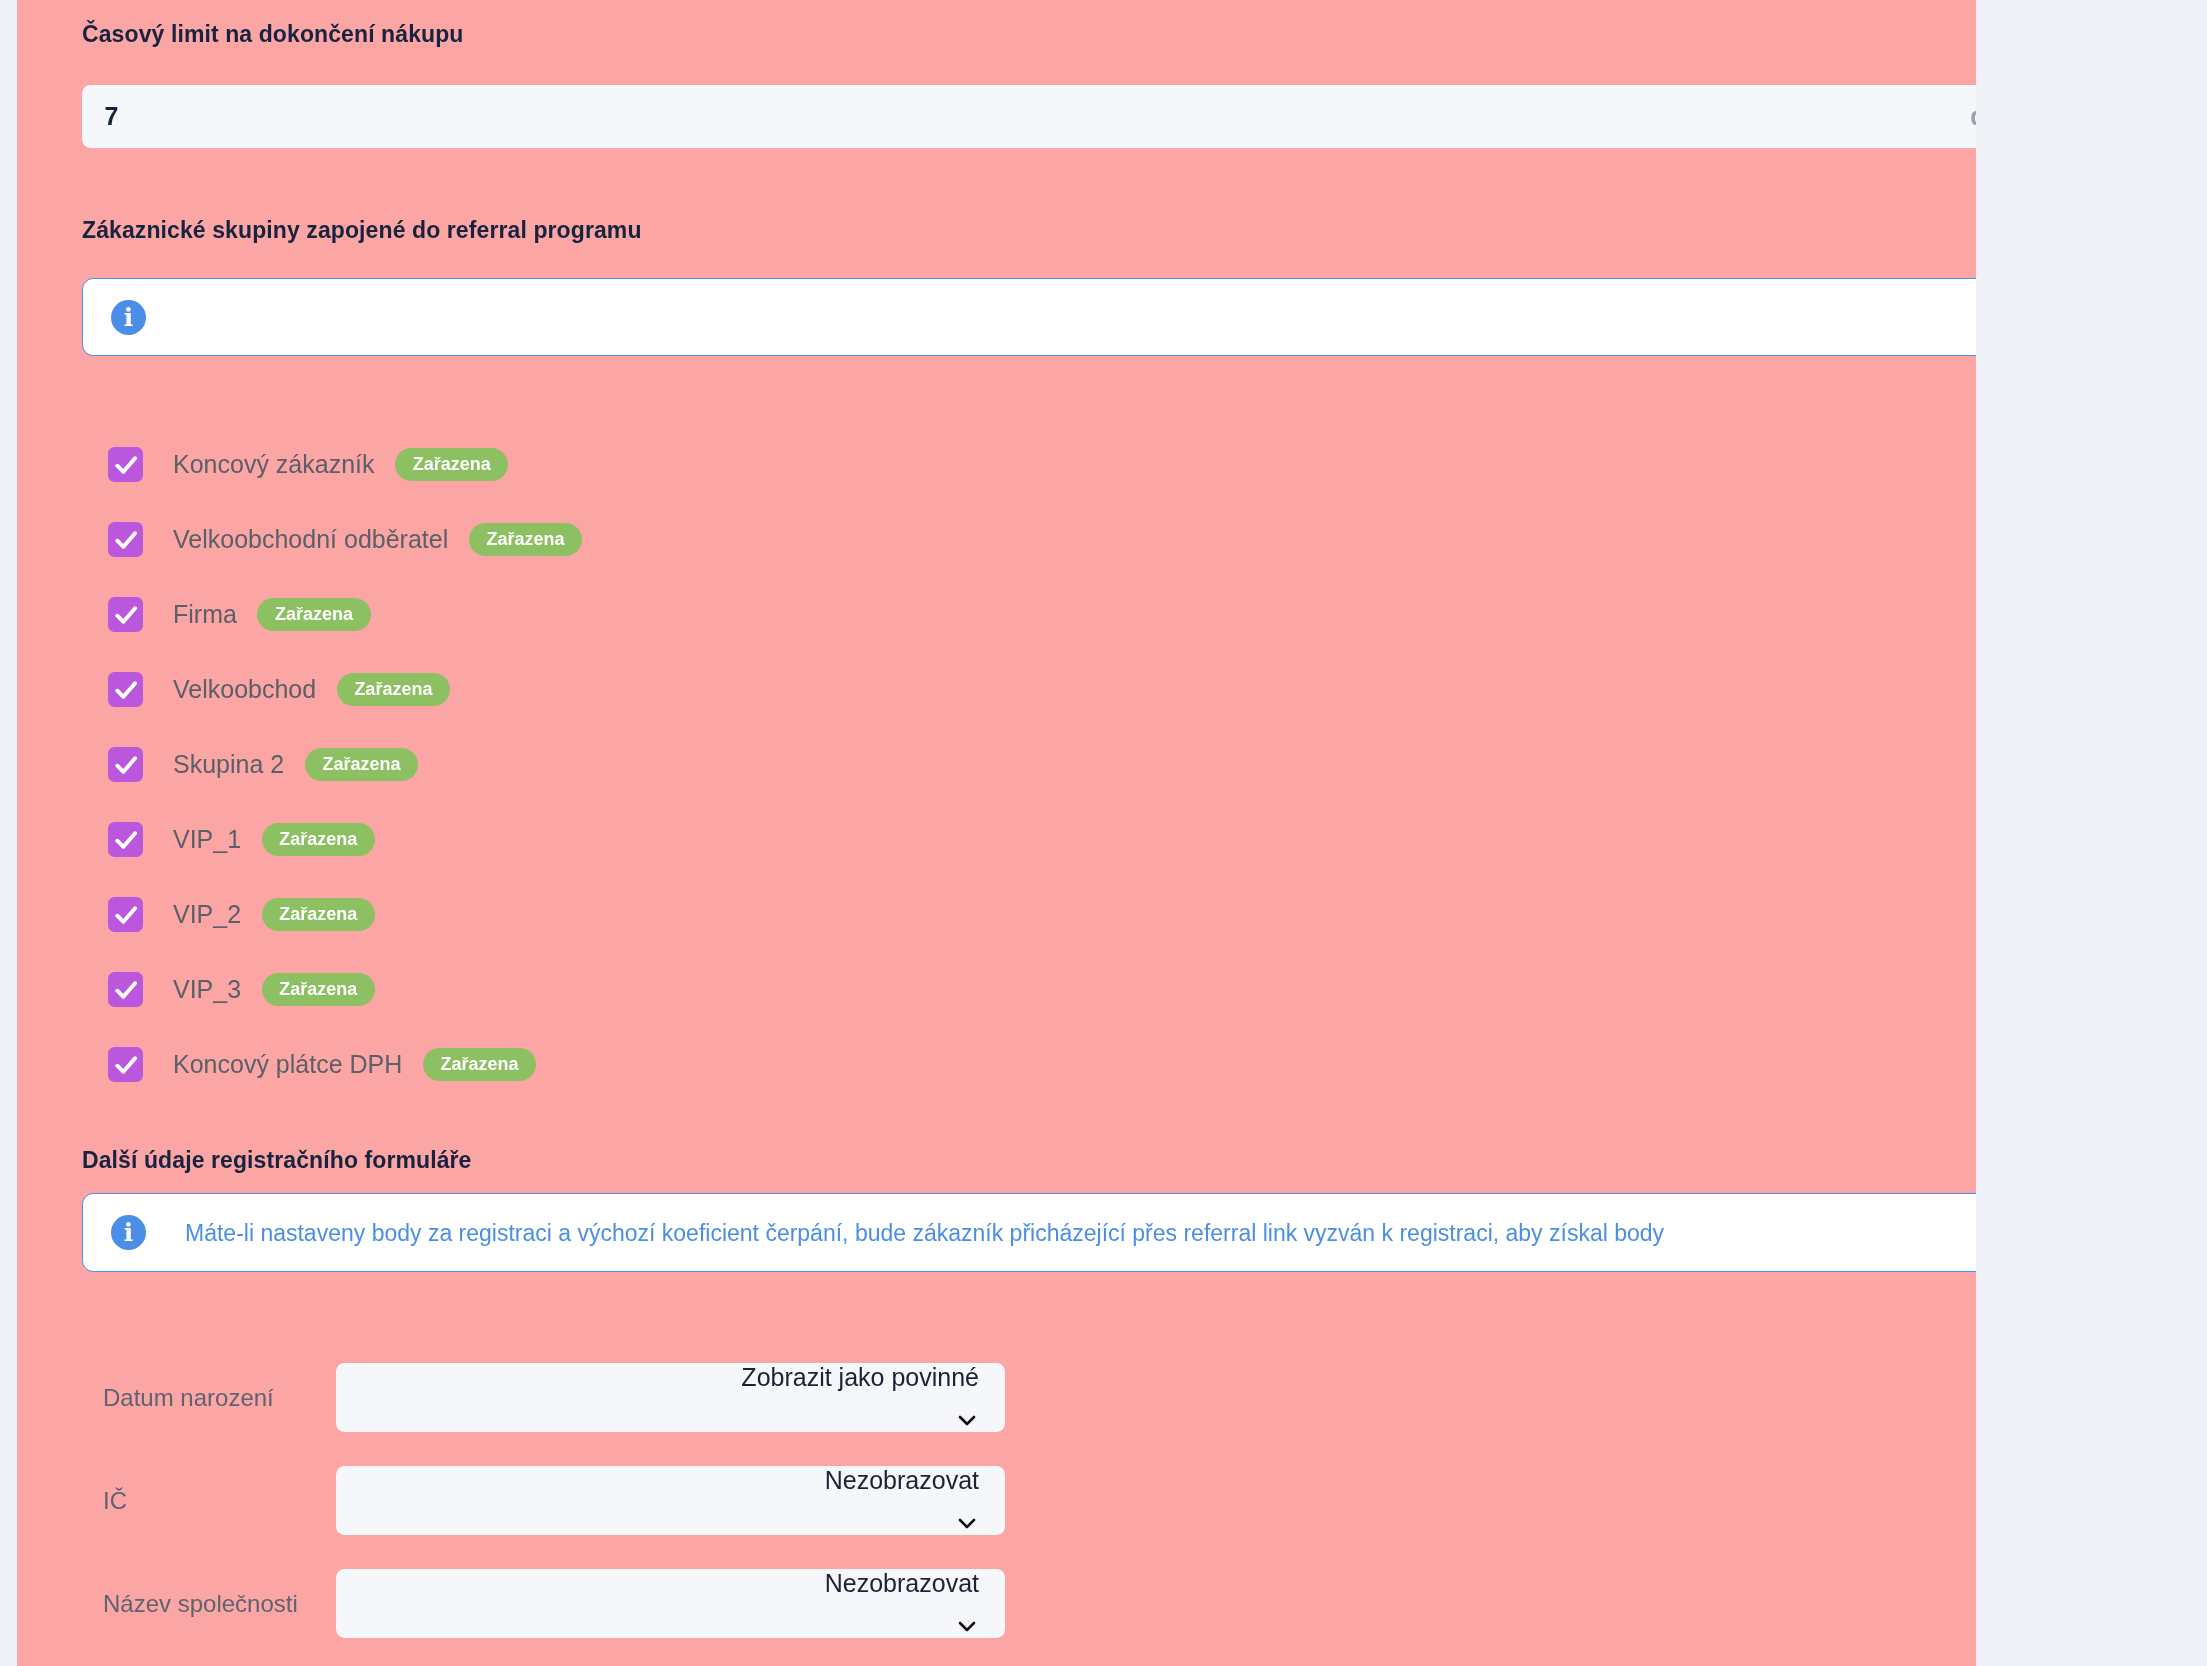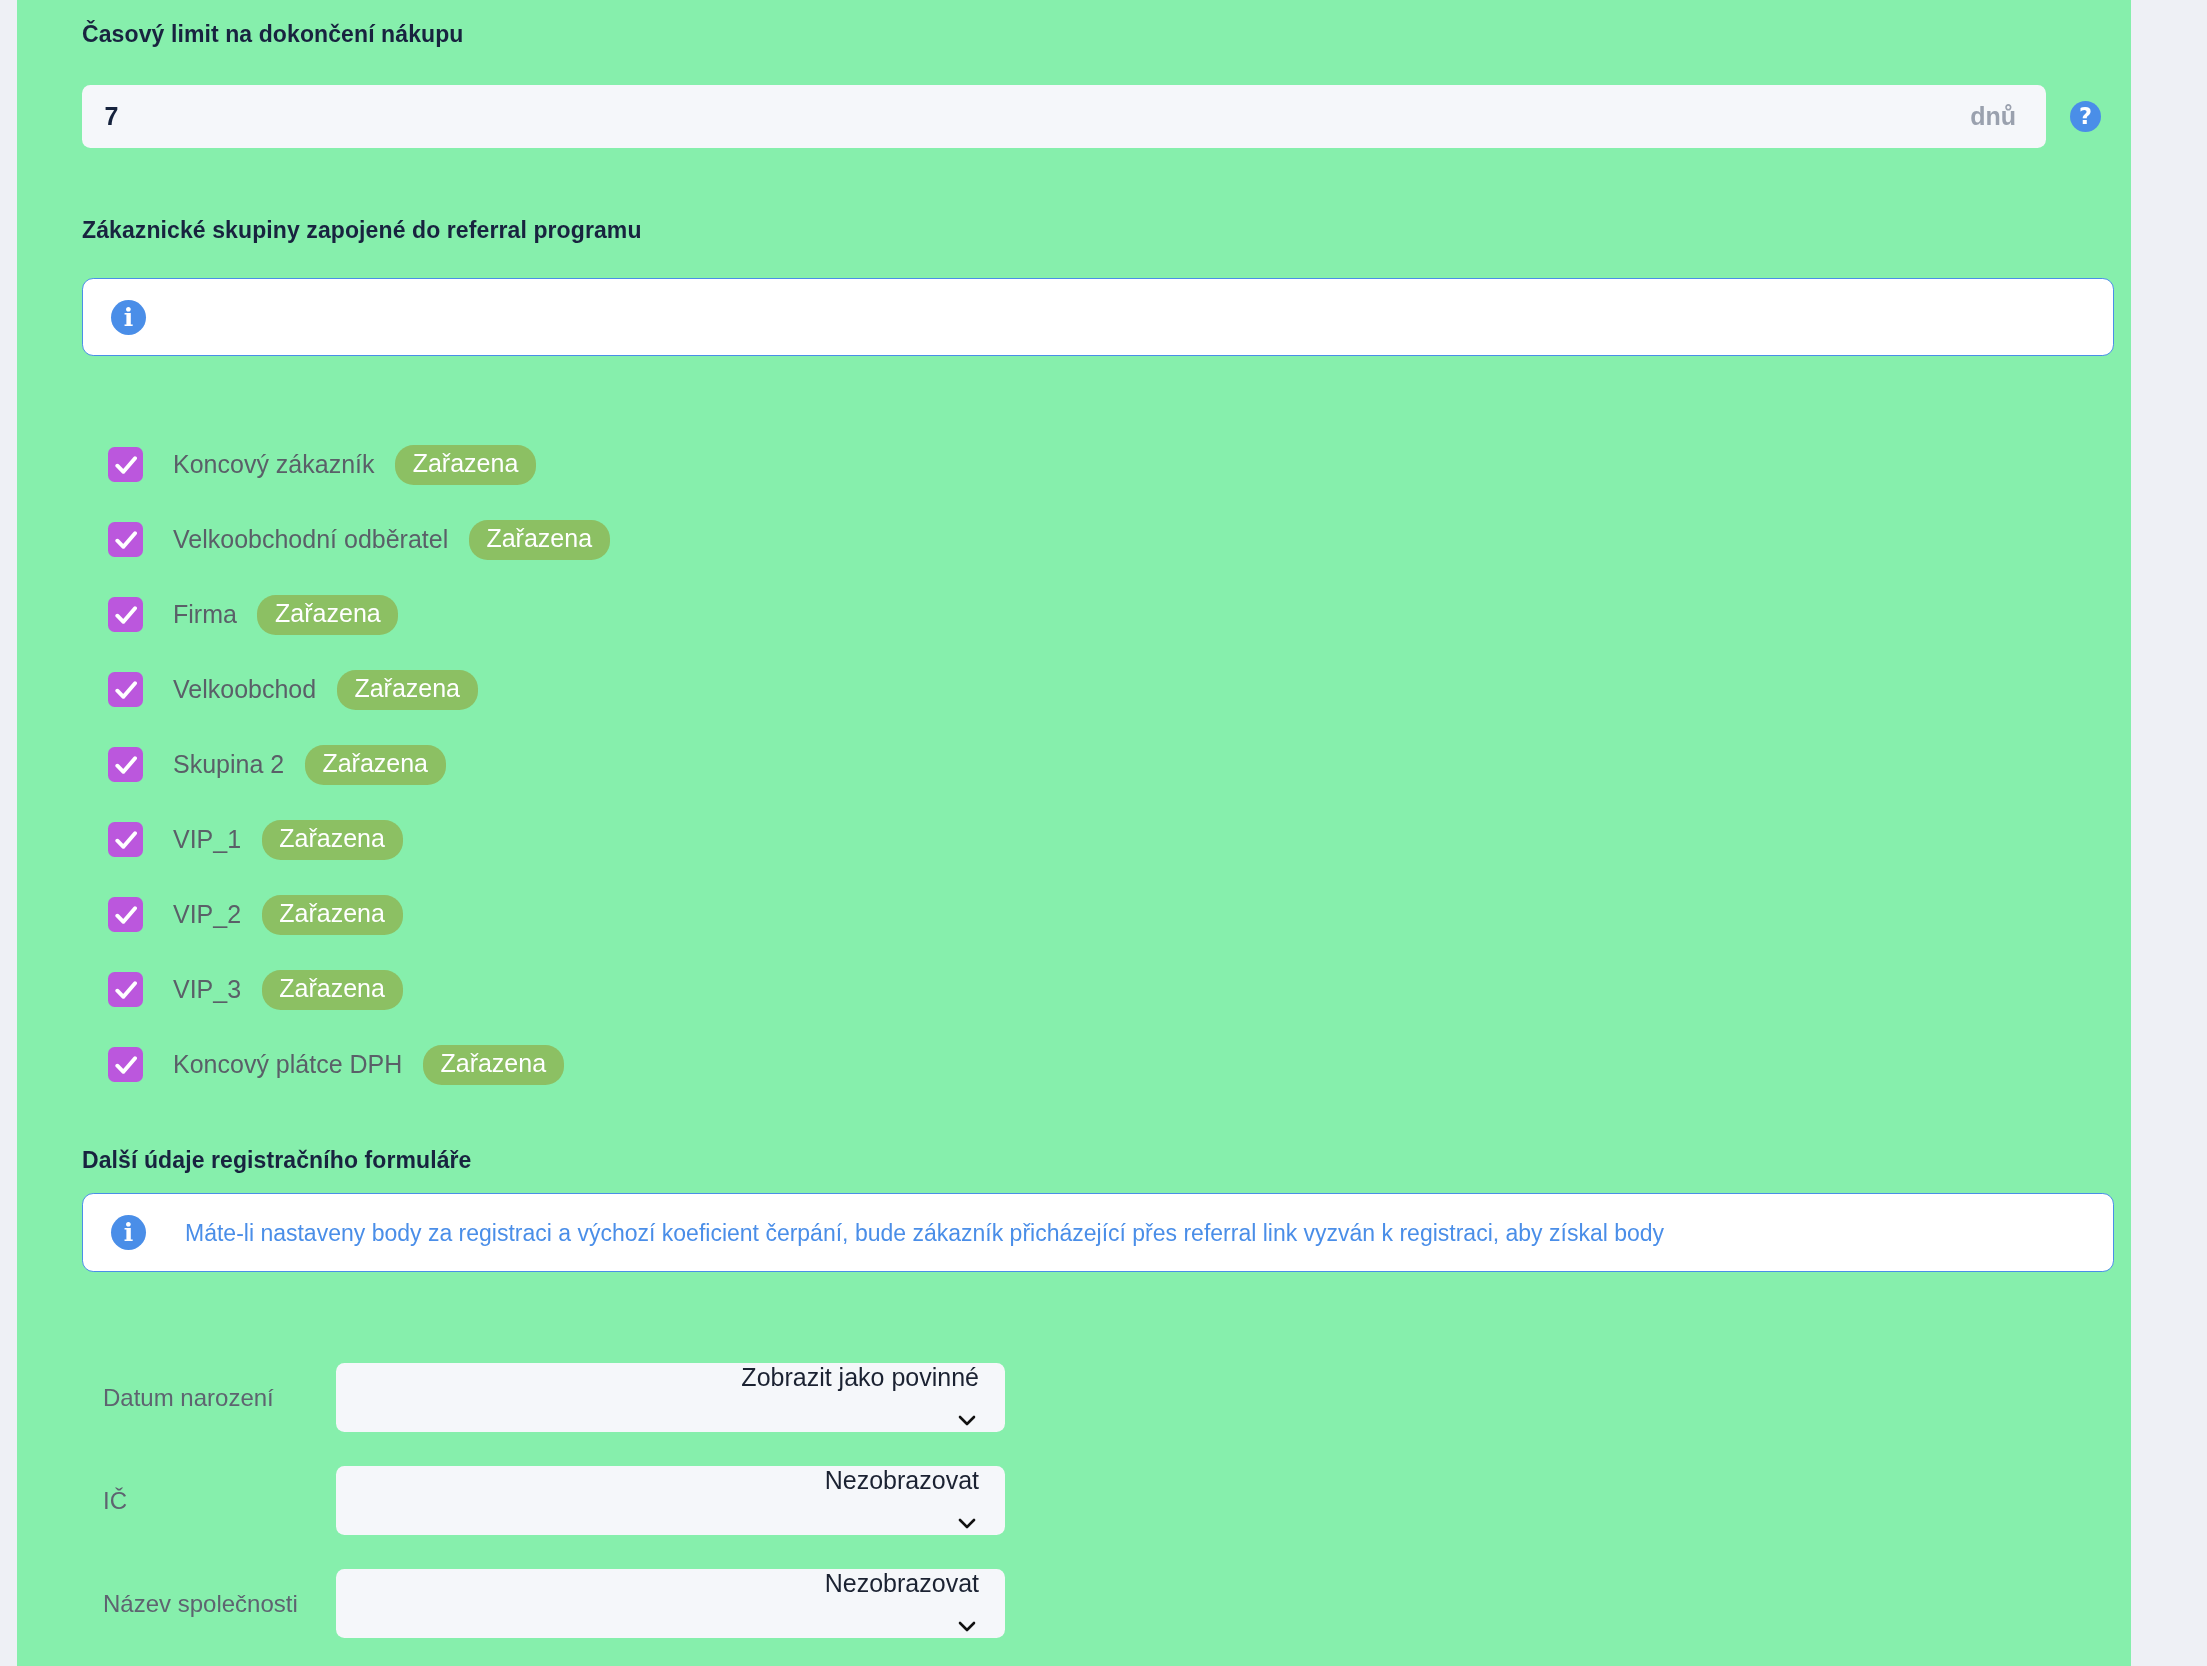--- a/index.html
+++ b/index.html
@@ -22,23 +22,23 @@
     position: relative;
     width: 2208px;
     height: 1667px;
     background: #eef0f5;
   }
 
   .canvas {
     position: absolute;
     left: 17px;
     top: 0;
-    width: 2114px;
+    width: 1959px;
     height: 1667px;
-    background: #86efac;
+    background: #fca5a5;
     overflow: hidden;
     padding-left: 24px;
   }
 
   .inner {
     position: absolute;
     left: 65px;
     top: 0;
     width: 2032px;
     height: 1667px;
@@ -168,23 +168,24 @@
     white-space: nowrap;
   }
 
   .pill {
     display: inline-block;
     margin-left: 20.5px;
     padding: 6.5px 17.7px 8.4px;
     border-radius: 18.6px;
     background: #8cc063;
     color: #ffffff;
-    font-size: 25px;
+    font-size: 18px;
     line-height: 1;
     white-space: nowrap;
+    font-weight: bold;
   }
 
   
   .select-row {
     display: flex;
     align-items: center;
     height: 69px;
     margin-bottom: 34px;
   }
 

